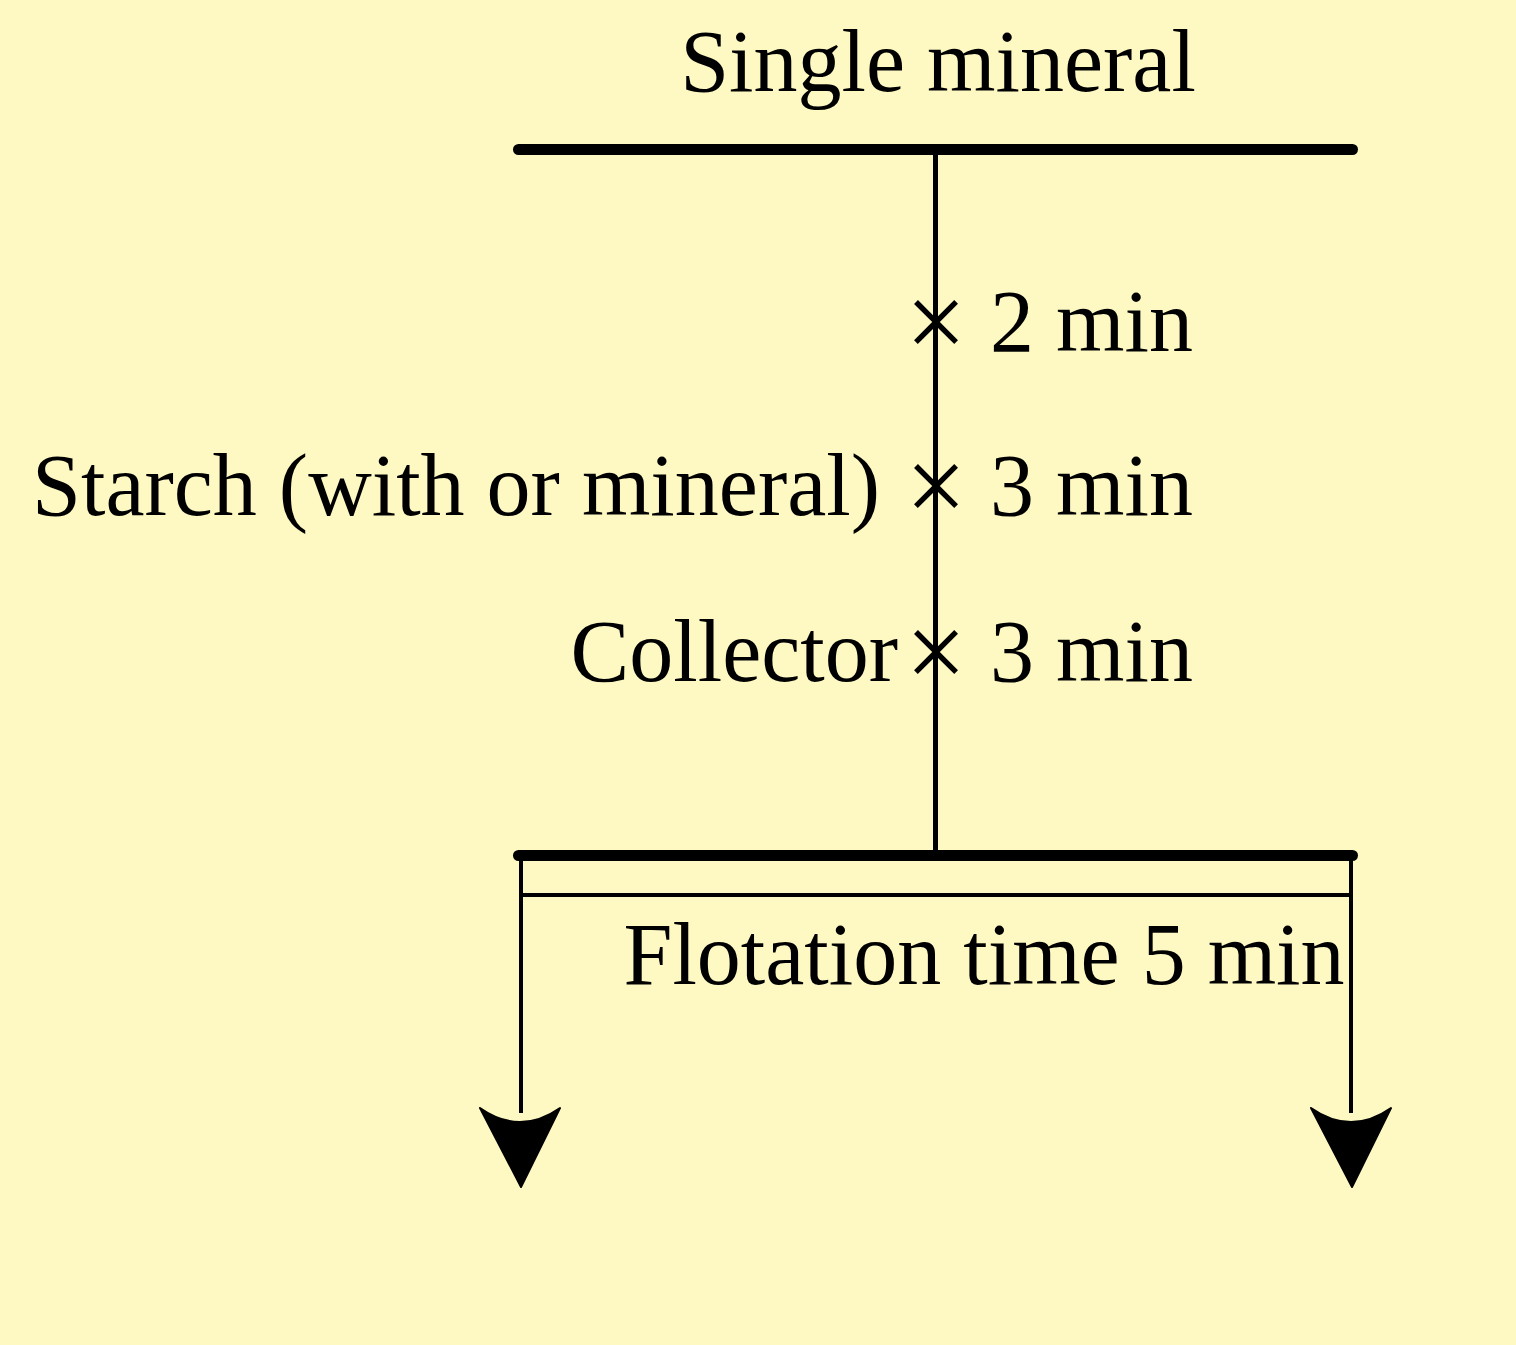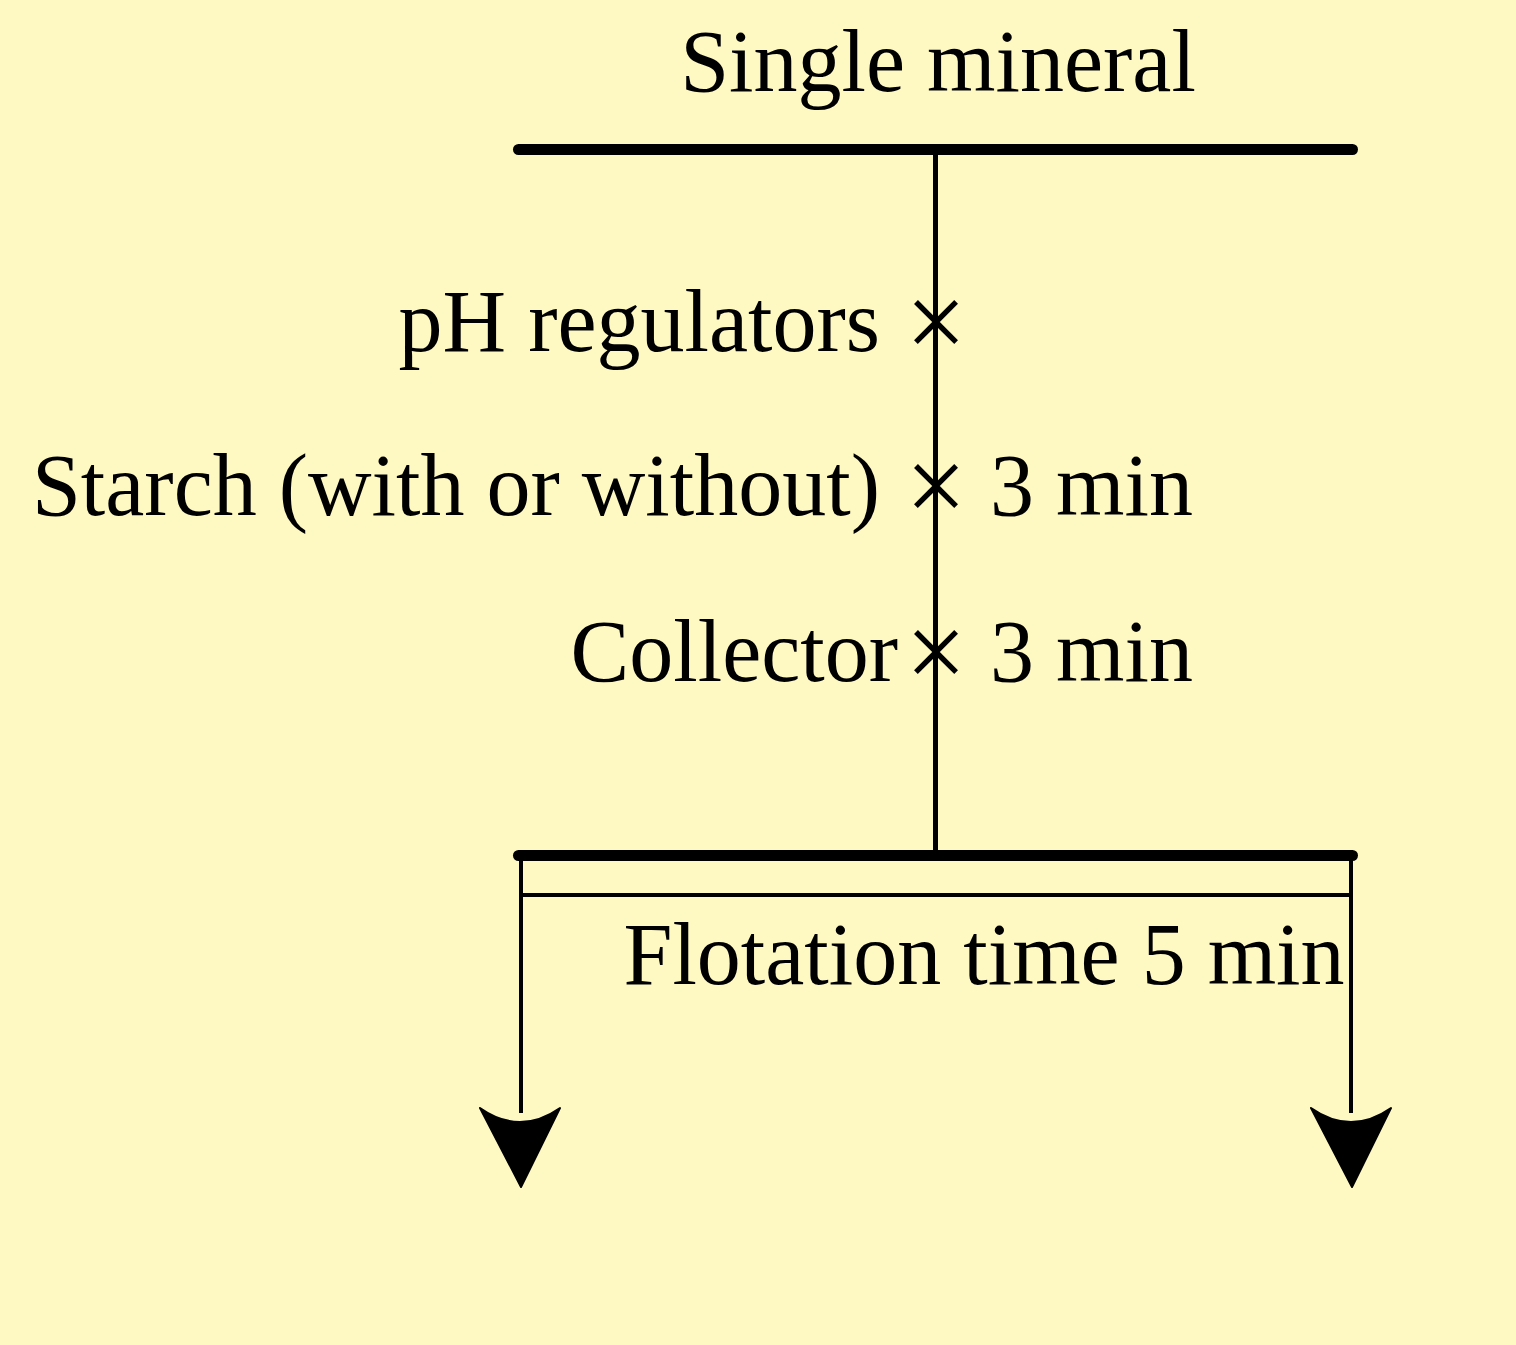--- a/index.html
+++ b/index.html
@@ -72,26 +72,26 @@
 
 <div class="canvas">
 
   <div class="txt centered" style="left: 938px; top: 2px;">Single mineral</div>
 
   <div class="bar" style="left: 513px; top: 144px; width: 845px; height: 11px;"></div>
 
   <div class="thin" style="left: 933px; top: 154px; width: 5px; height: 702px;"></div>
 
   <div class="step-row" style="top: 262px;">
-    <span class="row-label">pH regulators</span>
     <span class="row-op">×</span>
+    <span class="row-time">2 min</span>
   </div>
 
   <div class="step-row" style="top: 426px;">
-    <span class="row-label">Starch (with or without)</span>
+    <span class="row-label">Starch (with or mineral)</span>
     <span class="row-op">×</span>
     <span class="row-time">3 min</span>
   </div>
 
   <div class="step-row" style="top: 592px; padding-left: 18px;">
     <span class="row-label">Collector</span>
     <span class="row-op">×</span>
     <span class="row-time">3 min</span>
   </div>
 

